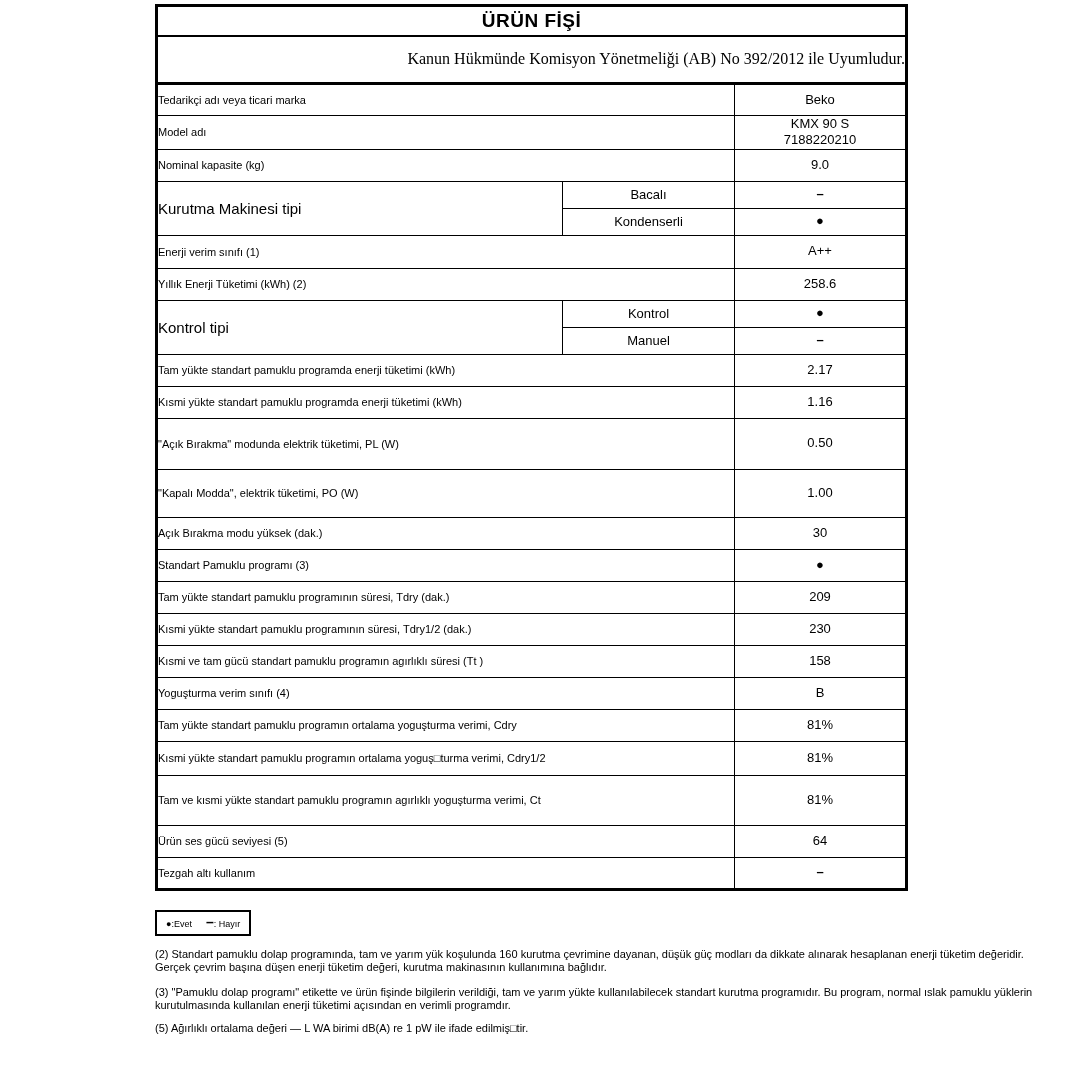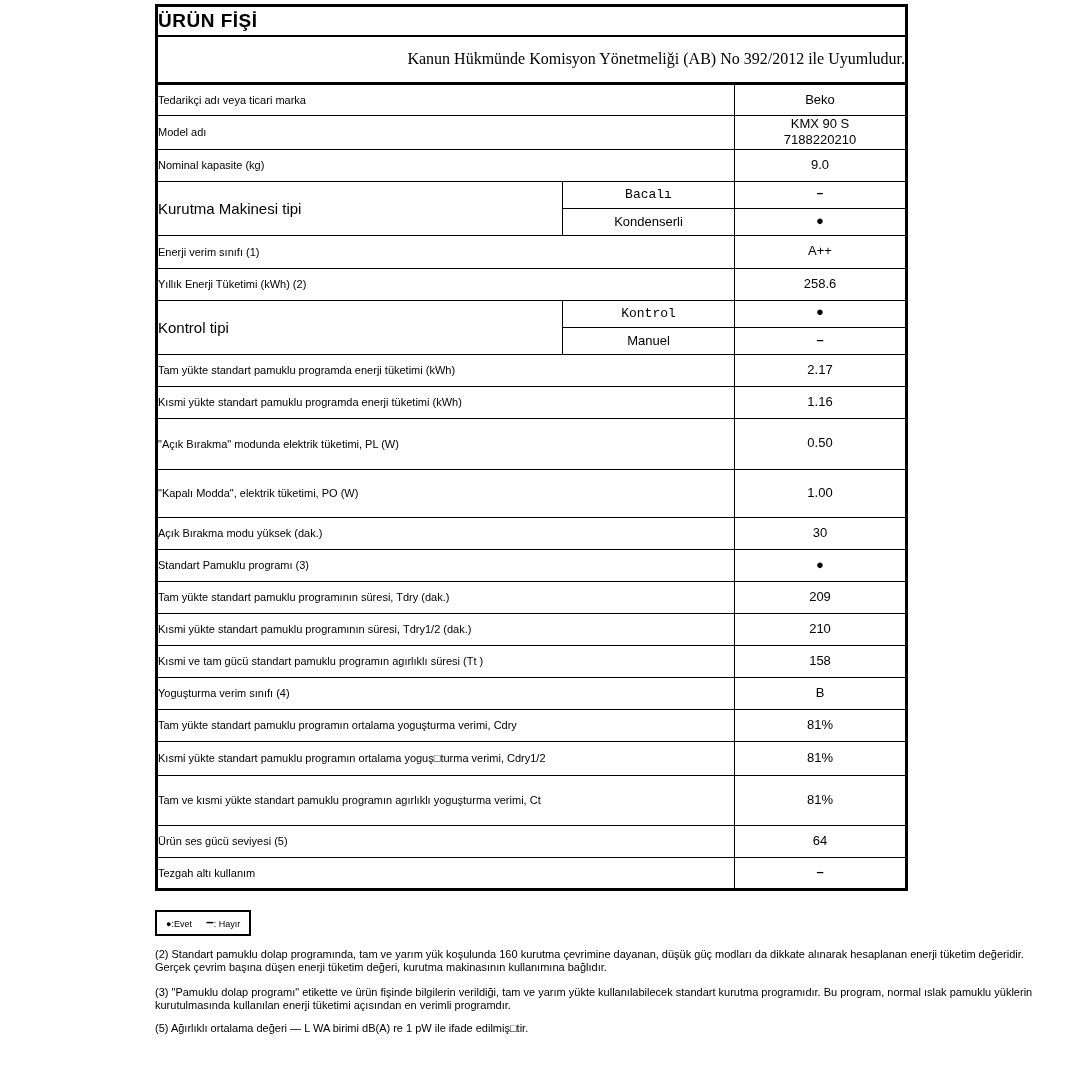--- a/index.html
+++ b/index.html
@@ -28,21 +28,21 @@
     table-layout: fixed;
     width: 750px;
     border: 3px solid #000;
   }
   table.fiche td {
     border: 1.5px solid #000;
     padding: 0;
     overflow: hidden;
   }
   .title-cell {
-    text-align: left;
+    text-align: center;
     font-weight: bold;
     font-size: 19px;
     letter-spacing: 0.5px;
     border-bottom: 2px solid #000 !important;
   }
   .subtitle-cell {
     text-align: right;
     font-size: 16px;
     border-bottom: 3px solid #000 !important;
     font-family: Liberation Serif, serif;
@@ -66,21 +66,20 @@
     vertical-align: middle;
     white-space: pre-line;
     line-height: 1.25;
   }
   td.value.small {
     font-size: 13px;
   }
   tr.subrow-top td.sublabel,
   tr.subrow-top td.value {
     border-bottom-width: 1px !important;
-    font-family: Liberation Mono, monospace;
   }
   .sym-dot {
     font-size: 9px;
   }
   .sym-dash {
     font-weight: bold;
     font-size: 14px;
   }
   .legend {
     display: inline-block;
@@ -194,21 +193,21 @@
         <tr style="height:32px">
           <td class="label" colspan="2">Standart Pamuklu programı (3)</td>
           <td class="value sym-dot">●</td>
         </tr>
         <tr style="height:32px">
           <td class="label" colspan="2">Tam yükte standart pamuklu programının süresi, Tdry (dak.)</td>
           <td class="value">209</td>
         </tr>
         <tr style="height:32px">
           <td class="label" colspan="2">Kısmi yükte standart pamuklu programının süresi, Tdry1/2 (dak.)</td>
-          <td class="value">210</td>
+          <td class="value">230</td>
         </tr>
         <tr style="height:32px">
           <td class="label" colspan="2">Kısmi ve tam gücü standart pamuklu programın agırlıklı süresi (Tt )</td>
           <td class="value">158</td>
         </tr>
         <tr style="height:32px">
           <td class="label" colspan="2">Yoguşturma verim sınıfı (4)</td>
           <td class="value">B</td>
         </tr>
         <tr style="height:32px">

